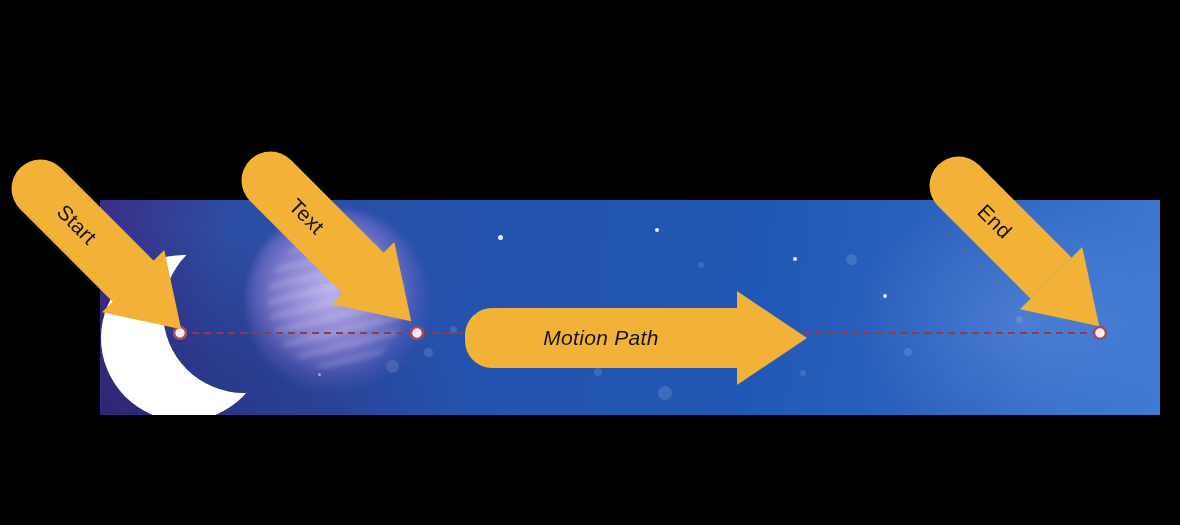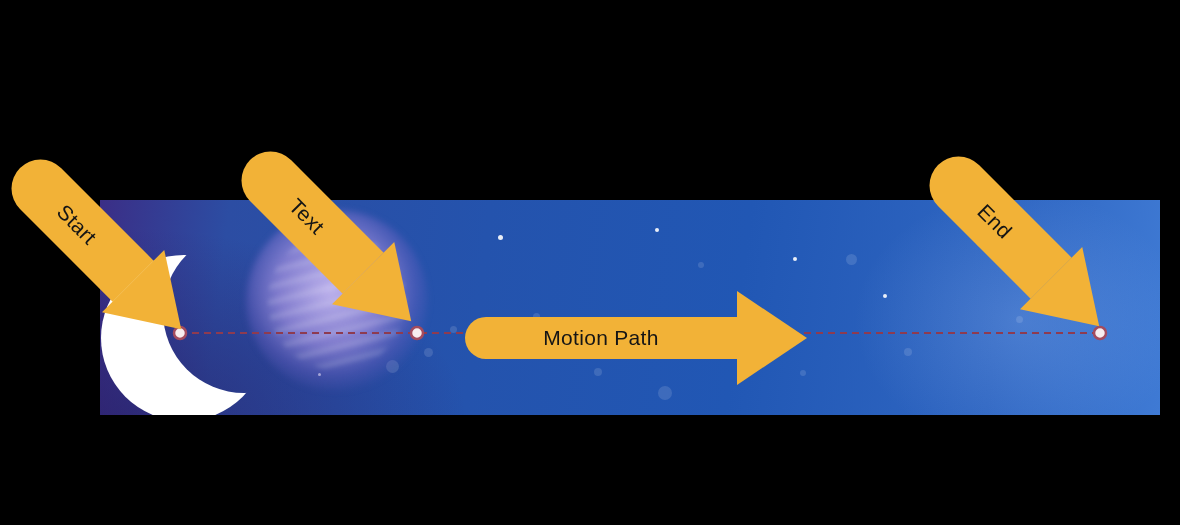--- a/index.html
+++ b/index.html
@@ -104,21 +104,21 @@
     letter-spacing: 0.3px;
     white-space: nowrap;
   }
   .diag .shaft { width: 160px; height: 58px; border-radius: 29px 0 0 29px; }
   .diag .head {
     width: 0; height: 0;
     border-top: 44px solid transparent;
     border-bottom: 44px solid transparent;
     border-left: 68px solid #F2B237;
   }
-  .horiz .shaft { width: 272px; height: 42px; border-radius: 27px 0 0 27px; }
+  .horiz .shaft { width: 272px; height: 60px; border-radius: 27px 0 0 27px; font-style: italic; }
   .horiz .head {
     width: 0; height: 0;
     border-top: 47px solid transparent;
     border-bottom: 47px solid transparent;
     border-left: 70px solid #F2B237;
   }
 </style>
 </head>
 <body>
 

